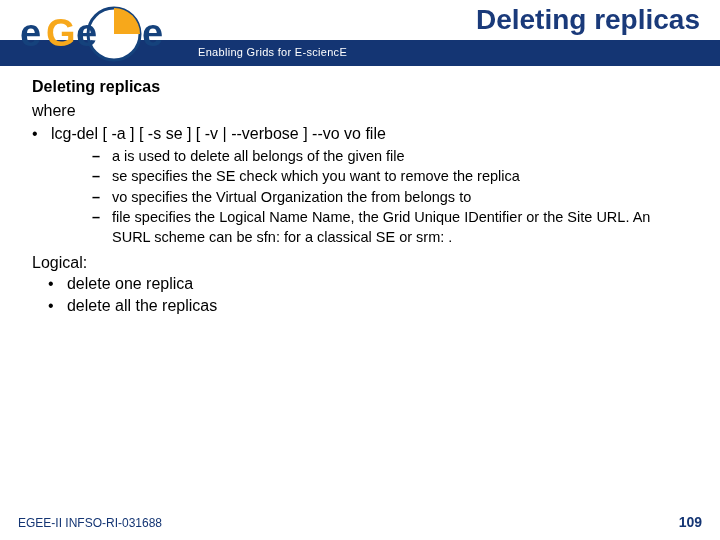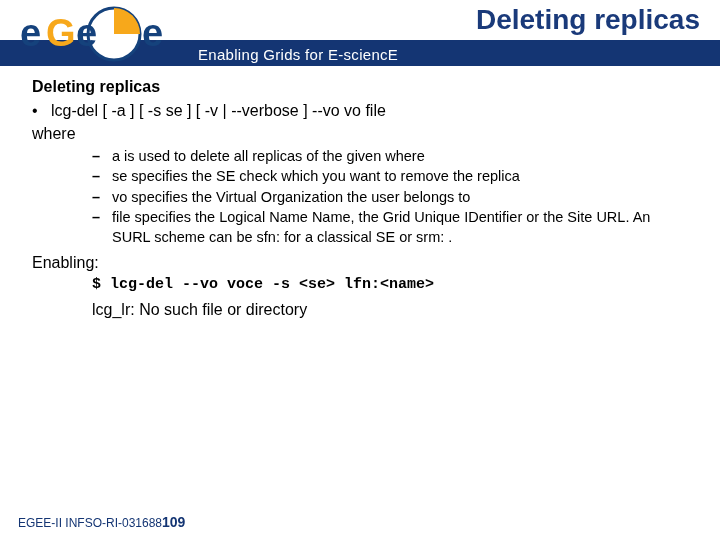--- a/index.html
+++ b/index.html
@@ -33,21 +33,21 @@
     left: 0;
     right: 0;
     height: 26px;
     background: #143573;
   }
   .tagline {
     position: absolute;
     left: 198px;
     top: 46px;
     color: #fff;
-    font-size: 15px;
+    font-size: 11px;
     letter-spacing: 0.3px;
   }
   .slide-title {
     position: absolute;
     right: 20px;
     top: 4px;
     font-size: 28px;
     font-weight: bold;
     color: #1a3a7a;
   }
@@ -94,20 +94,21 @@
     padding-left: 60px;
     font-size: 16px;
     margin-top: 2px;
   }
   .footer {
     position: absolute;
     bottom: 10px;
     left: 18px;
     right: 18px;
     display: flex;
+    justify-content: space-between;
     align-items: flex-end;
     font-size: 12px;
   }
   .footer-left { color: #143573; }
   .footer-right { color: #143573; font-weight: bold; font-size: 14px; }
 </style>
 </head>
 <body>
 
 <div class="header">
@@ -124,50 +125,50 @@
   </div>
   <div class="tagline">Enabling Grids for E-sciencE</div>
   <div class="slide-title">Deleting replicas</div>
 </div>
 
 <div class="content">
 
   <div class="cmd-block">
     <span class="b">Deleting replicas</span>
   </div>
+  <div class="bullet-line">where</div>
   <div class="bullet-line">
     •&nbsp;&nbsp;&nbsp;<span class="b">lcg-del  [ -a ] [ -s se ] [ -v | --verbose ] --vo vo file</span>
   </div>
-  <div class="bullet-line">where</div>
 
   <div class="opt-list">
     <div class="row">
       <div class="dash">–</div>
-      <div class="txt"><span class="b">a</span><span> is used to delete all replicas of the given where</span></div>
+      <div class="txt"><span class="b">a</span><span> is used to delete all belongs of the given file</span></div>
     </div>
     <div class="row">
       <div class="dash">–</div>
       <div class="txt"><span class="b">se</span><span> specifies the SE check which you want to remove the replica</span></div>
     </div>
     <div class="row">
       <div class="dash">–</div>
-      <div class="txt"><span class="b">vo</span><span> specifies the Virtual Organization the user belongs to</span></div>
+      <div class="txt"><span class="b">vo</span><span> specifies the Virtual Organization the from belongs to</span></div>
     </div>
     <div class="row">
       <div class="dash">–</div>
       <div class="txt"><span class="b">file</span><span> specifies  the Logical  Name Name, the Grid Unique IDentifier or the Site URL.  An SURL scheme can be sfn: for a classical SE or srm: .</span></div>
     </div>
   </div>
 
-  <div class="example-label b">Enabling:</div>
+  <div class="example-label b">Logical:</div>
 
-  <div class="code-line">$ lcg-del --vo voce -s &lt;se&gt; lfn:&lt;name&gt;</div>
+  <div class="sub-bullet">•&nbsp;&nbsp;&nbsp;<span>delete one replica</span></div>
+
+  <div class="sub-bullet">•&nbsp;&nbsp;&nbsp;<span>delete all the replicas</span></div>
 
 
-
-  <div class="result-line">lcg_lr: No such file or directory</div>
 
 </div>
 
 <div class="footer">
   <div class="footer-left">EGEE-II INFSO-RI-031688</div>
   <div class="footer-right">109</div>
 </div>
 
 </body></html>

